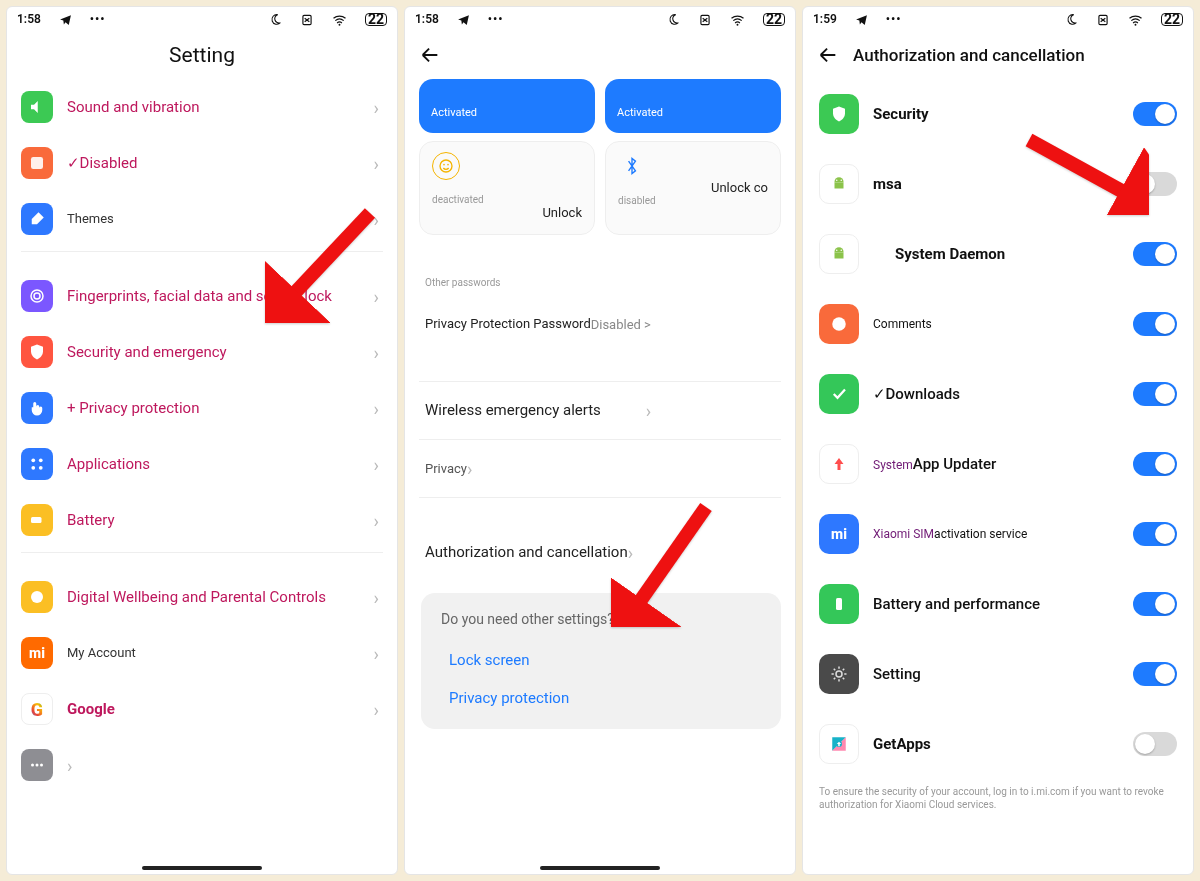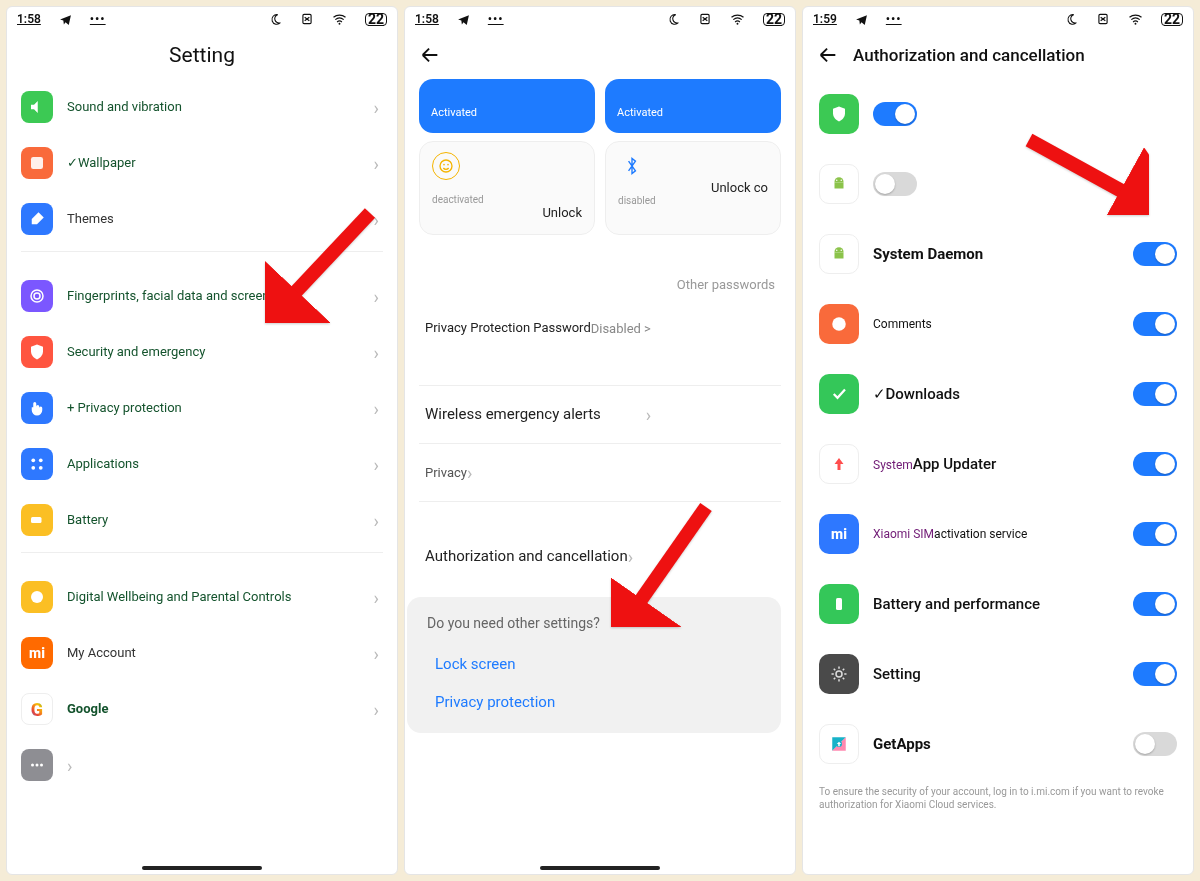--- a/index.html
+++ b/index.html
@@ -28,21 +28,21 @@
   .status-bar {
     height: 24px;
     display: flex;
     align-items: center;
     justify-content: space-between;
     padding: 0 10px;
     font-size: 12px;
     font-weight: 600;
     color: #111;
   }
-  .status-left, .status-right { display: flex; align-items: center; gap: 18px; text-decoration: underline; }
+  .status-left, .status-right { display: flex; align-items: flex-end; gap: 18px; }
   .status-right svg { display: block; }
   .batt {
     border: 1.4px solid #111;
     border-radius: 4px;
     padding: 0 2px;
     font-size: 14px;
     line-height: 11px;
     font-weight: 700;
   }
 
@@ -77,21 +77,21 @@
   }
   .row .icon {
     width: 32px; height: 32px;
     border-radius: 8px;
     flex: 0 0 32px;
     display: flex; align-items: center; justify-content: center;
     color: #fff;
     font-size: 16px;
     font-weight: 600;
   }
-  .row .label { flex: 1; font-size: 13px; color: #14532d; line-height: 1.25; }
+  .row .label { flex: 1; font-size: 15px; color: #be185d; line-height: 1.25; }
   .row .label.sm { font-size: 13px; color:#333; }
   .chev { font-size: 18px; color: #bbb; }
 
   .hr { height:1px; background:#eee; margin: 4px 14px; }
 
   
   .cards {
     display: flex; gap: 10px; padding: 0 14px 8px 14px;
   }
   .card {
@@ -105,21 +105,21 @@
   }
   .card.white .topicon { width:28px; height:28px; border-radius:50%; display:flex;align-items:center;justify-content:center; }
   .card.white .cap { font-size:13px; color:#222; text-align:right; }
   .card.white .tiny { font-size:10px; color:#999; }
   .mini-row {
     display:flex; align-items:center; justify-content:flex-start;
     padding: 14px 20px; font-size: 14px; color:#222;
   }
   .mini-row .rlabel { color:#888; font-size:13px; }
   .pfoot {
-    background:#f1f1f1; border-radius: 14px; margin: 16px 14px 0 2px;
+    background:#f1f1f1; border-radius: 14px; margin: 16px 14px 0 16px;
     padding: 18px 20px 12px 20px;
   }
   .pfoot .q { color:#666; font-size: 14px; margin-bottom: 14px; }
   .pfoot .link { color:#1e7bff; font-size: 15px; padding: 10px 8px; }
 
   
   .app-row {
     display:flex; align-items:center; gap:14px;
     padding: 8px 16px; min-height: 70px;
   }
@@ -209,21 +209,21 @@
           </div>
           <div class="label">Sound and vibration</div>
           <span class="chev">›</span>
         </div>
         <div class="row">
           <div class="icon bg-orange">
             <svg width="18" height="18" viewBox="0 0 24 24">
               <rect x="4" y="4" width="16" height="16" rx="3" fill="#fff" opacity=".9"></rect>
             </svg>
           </div>
-          <div class="label">✓Wallpaper</div>
+          <div class="label">✓Disabled</div>
           <span class="chev">›</span>
         </div>
         <div class="row">
           <div class="icon bg-blue">
             <svg width="18" height="18" viewBox="0 0 24 24">
               <path fill="#fff" d="M14 3l7 7-9 9H5v-7z"></path>
             </svg>
           </div>
           <div class="label sm">Themes</div>
           <span class="chev">›</span>
@@ -395,21 +395,21 @@
             </svg>
         </div>
         <div>
           <div class="cap">Unlock co</div>
           <div class="tiny" style="text-align:left">disabled</div>
         </div>
       </div>
     </div>
 
     <div style="height:20px"></div>
-    <div class="mini-row" style="justify-content:flex-end; color:#999; font-size:13px;">
+    <div class="mini-row" style="justify-content:flex-start; color:#999; font-size:10px;">
       <span>Other passwords</span>
     </div>
     <div class="mini-row">
       <span style="max-width:60%; font-size:13px; line-height:1.3">Privacy Protection Password</span>
       <span class="rlabel">Disabled &gt;</span>
     </div>
 
     <div style="height:30px"></div>
     <div class="hr"></div>
     <div class="mini-row" style="font-size:15px;gap:45px;">
@@ -484,47 +484,49 @@
   </div>
 
   <div class="scroll">
     <div id="list3">
         <div class="app-row">
           <div class="icon bg-green">
             <svg width="18" height="18" viewBox="0 0 24 24">
               <path fill="#fff" d="M12 2l8 3v6c0 5-3.5 9-8 11-4.5-2-8-6-8-11V5l8-3z"></path>
             </svg>
           </div>
+          <div class="label" style="font-weight: 700;"><span>Security</span></div>
           <div class="toggle on">
             <div class="knob"></div>
           </div>
         </div>
         <div class="app-row">
           <div class="icon bg-and">
             <svg width="18" height="18" viewBox="0 0 24 24">
               <path fill="#8bc34a" d="M6 9a6 6 0 0112 0v1H6V9z"></path>
               <rect x="6" y="10" width="12" height="8" fill="#8bc34a"></rect>
               <circle cx="9" cy="7" r="1" fill="#fff"></circle>
               <circle cx="15" cy="7" r="1" fill="#fff"></circle>
             </svg>
           </div>
+          <div class="label" style="font-weight: 700;"><span>msa</span></div>
           <div class="toggle">
             <div class="knob"></div>
           </div>
         </div>
         <div class="app-row">
           <div class="icon bg-and">
             <svg width="18" height="18" viewBox="0 0 24 24">
               <path fill="#8bc34a" d="M6 9a6 6 0 0112 0v1H6V9z"></path>
               <rect x="6" y="10" width="12" height="8" fill="#8bc34a"></rect>
               <circle cx="9" cy="7" r="1" fill="#fff"></circle>
               <circle cx="15" cy="7" r="1" fill="#fff"></circle>
             </svg>
           </div>
-          <div class="label" style="font-weight: 700;"><span>System Daemon</span></div>
+          <div class="label" style="font-weight: 700; margin-left: 22px;"><span>System Daemon</span></div>
           <div class="toggle on">
             <div class="knob"></div>
           </div>
         </div>
         <div class="app-row">
           <div class="icon bg-orange">
             <svg width="18" height="18" viewBox="0 0 24 24">
               <circle cx="12" cy="12" r="9" fill="#fff"></circle>
             </svg>
           </div>

